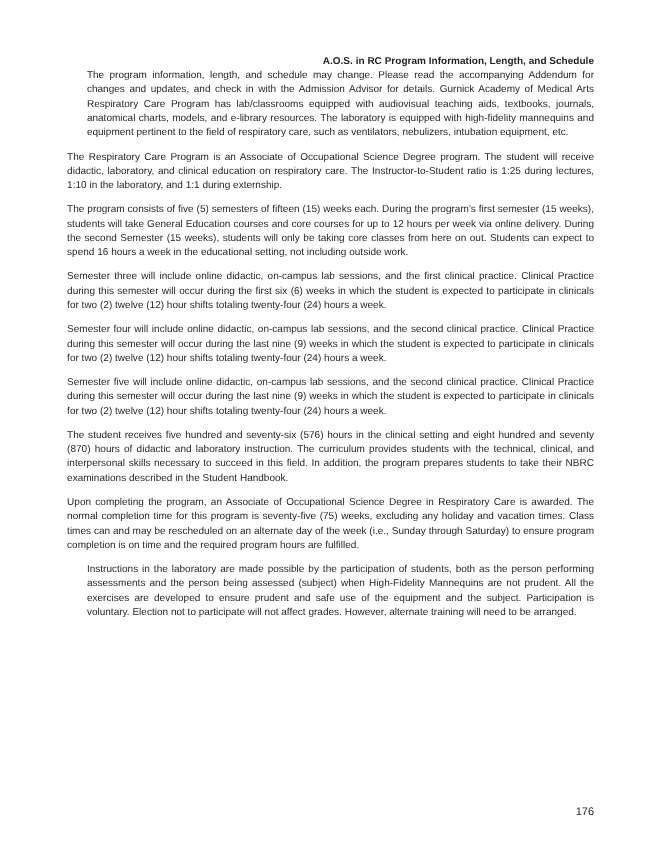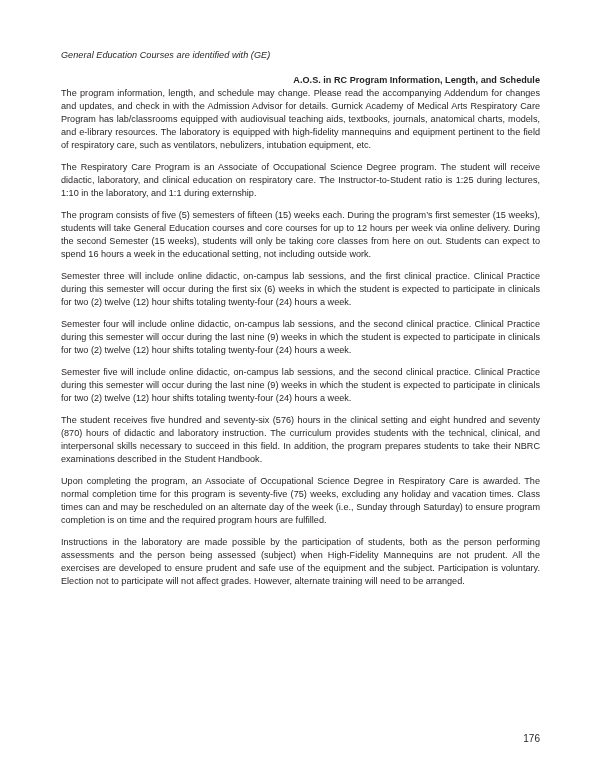--- a/index.html
+++ b/index.html
@@ -49,40 +49,40 @@
   p.body-text {
     font-size: 9.1px;
     line-height: 13px;
     text-align: justify;
     text-justify: inter-word;
     margin: 0 0 9px 0;
     letter-spacing: 0.01px;
   }
   p.body-text.tight {
     margin-top: 0;
+    margin-left: 18px;
   }
   .page-number {
     position: absolute;
     left: 0;
     top: 733px;
     width: 540px;
     text-align: right;
     font-size: 10px;
     line-height: 11px;
     color: #231f20;
   }
 </style>
 </head>
 <body>
 
 <div id="page">
 
   <div id="content">
 
-    <div class="italic-note">General Education Courses are identified with (GE)</div>
 
     <div class="section-heading">A.O.S. in RC Program Information, Length, and Schedule</div>
 
     <p class="body-text tight">The program information, length, and schedule may change. Please read the accompanying Addendum for changes and updates, and check in with the Admission Advisor for details. Gurnick Academy of Medical Arts Respiratory Care Program has lab/classrooms equipped with audiovisual teaching aids, textbooks, journals, anatomical charts, models, and e-library resources. The laboratory is equipped with high-fidelity mannequins and equipment pertinent to the field of respiratory care, such as ventilators, nebulizers, intubation equipment, etc.</p>
 
     <p class="body-text">The Respiratory Care Program is an Associate of Occupational Science Degree program. The student will receive didactic, laboratory, and clinical education on respiratory care. The Instructor-to-Student ratio is 1:25 during lectures, 1:10 in the laboratory, and 1:1 during externship.</p>
 
     <p class="body-text">The program consists of five (5) semesters of fifteen (15) weeks each. During the program’s first semester (15 weeks), students will take General Education courses and core courses for up to 12 hours per week via online delivery. During the second Semester (15 weeks), students will only be taking core classes from here on out. Students can expect to spend 16 hours a week in the educational setting, not including outside work.</p>
 
     <p class="body-text">Semester three will include online didactic, on-campus lab sessions, and the first clinical practice. Clinical Practice during this semester will occur during the first six (6) weeks in which the student is expected to participate in clinicals for two (2) twelve (12) hour shifts totaling twenty-four (24) hours a week.</p>

